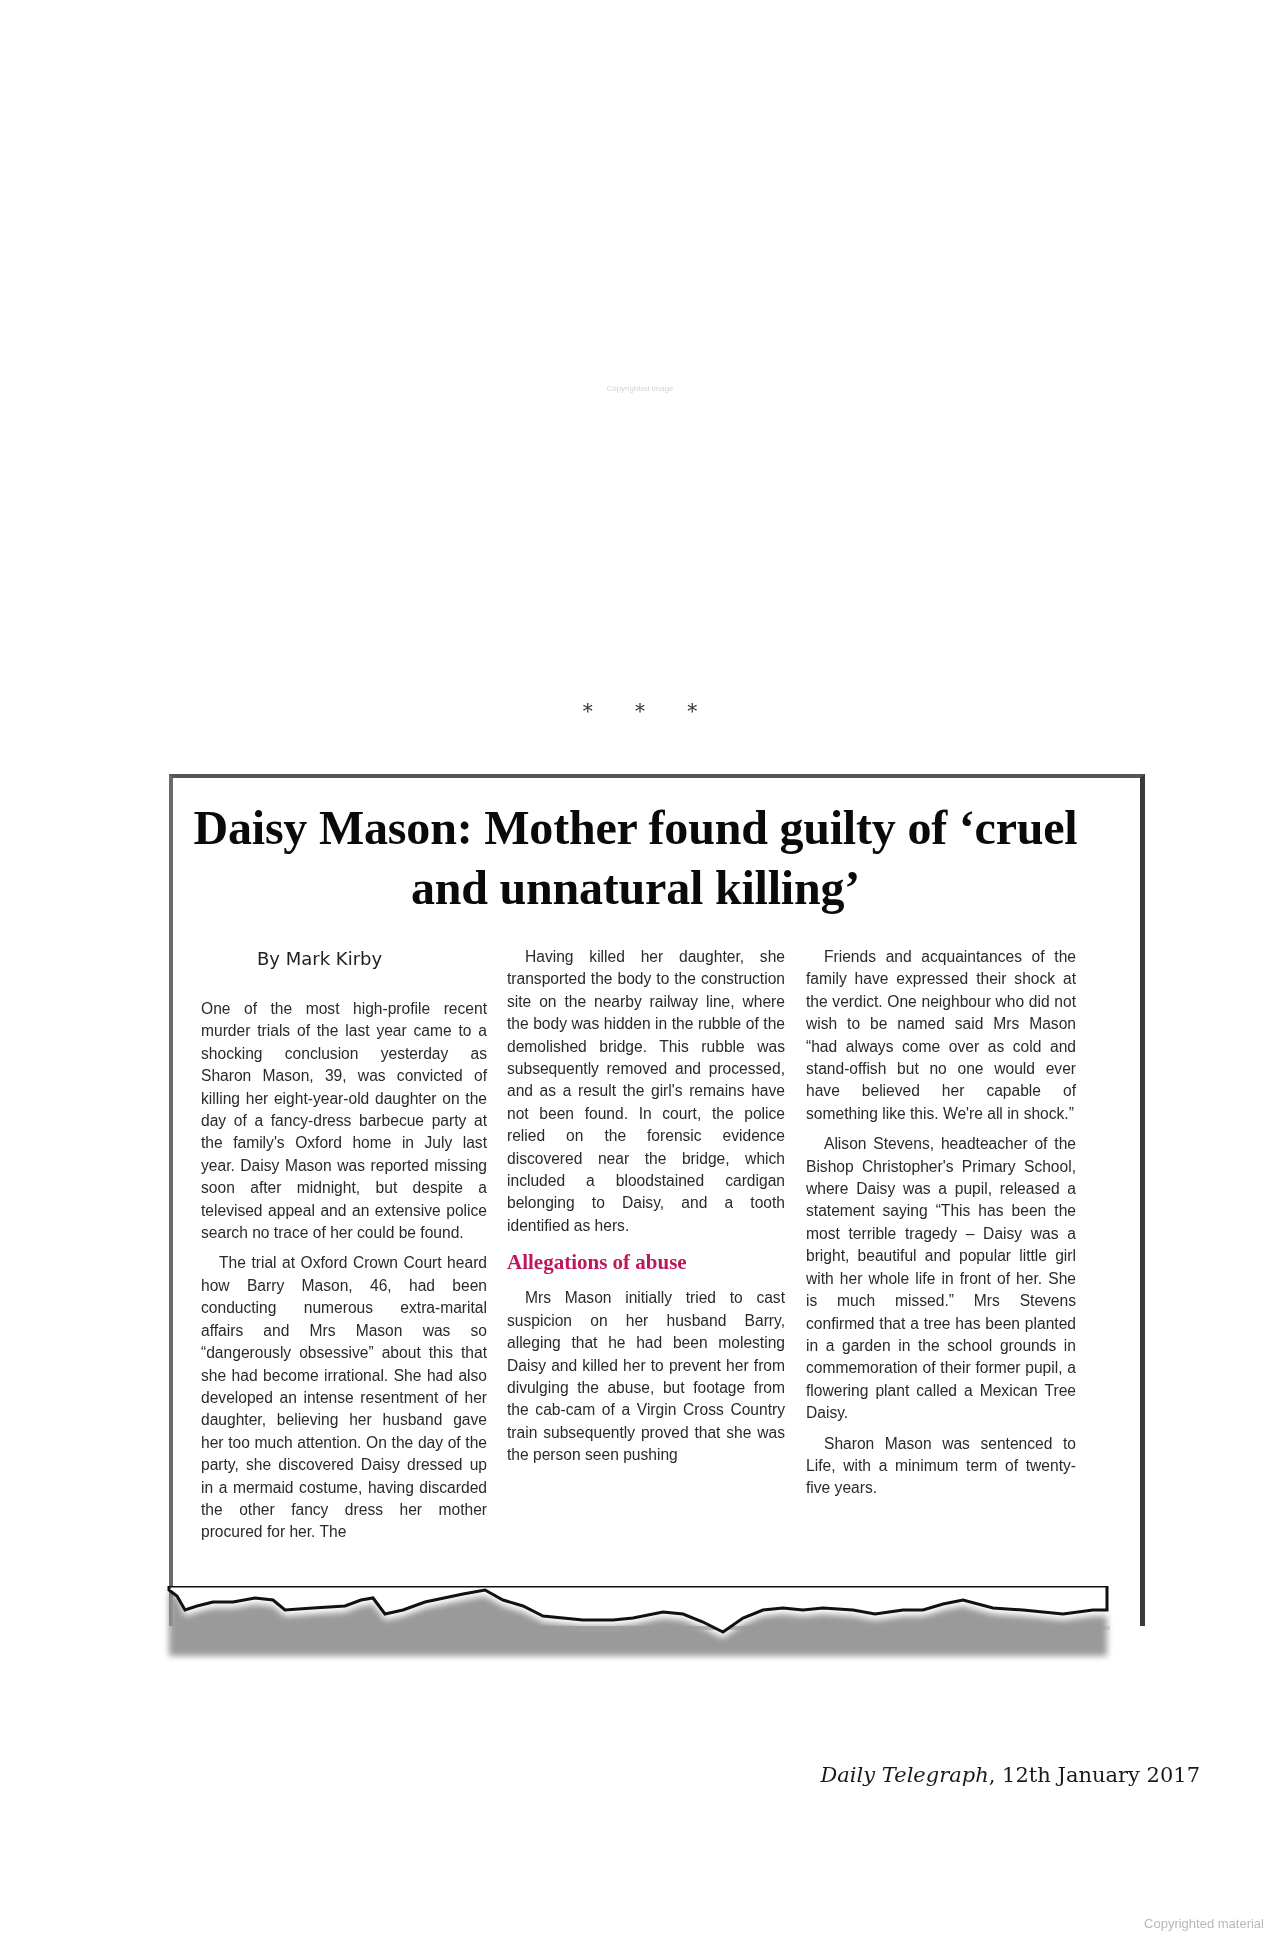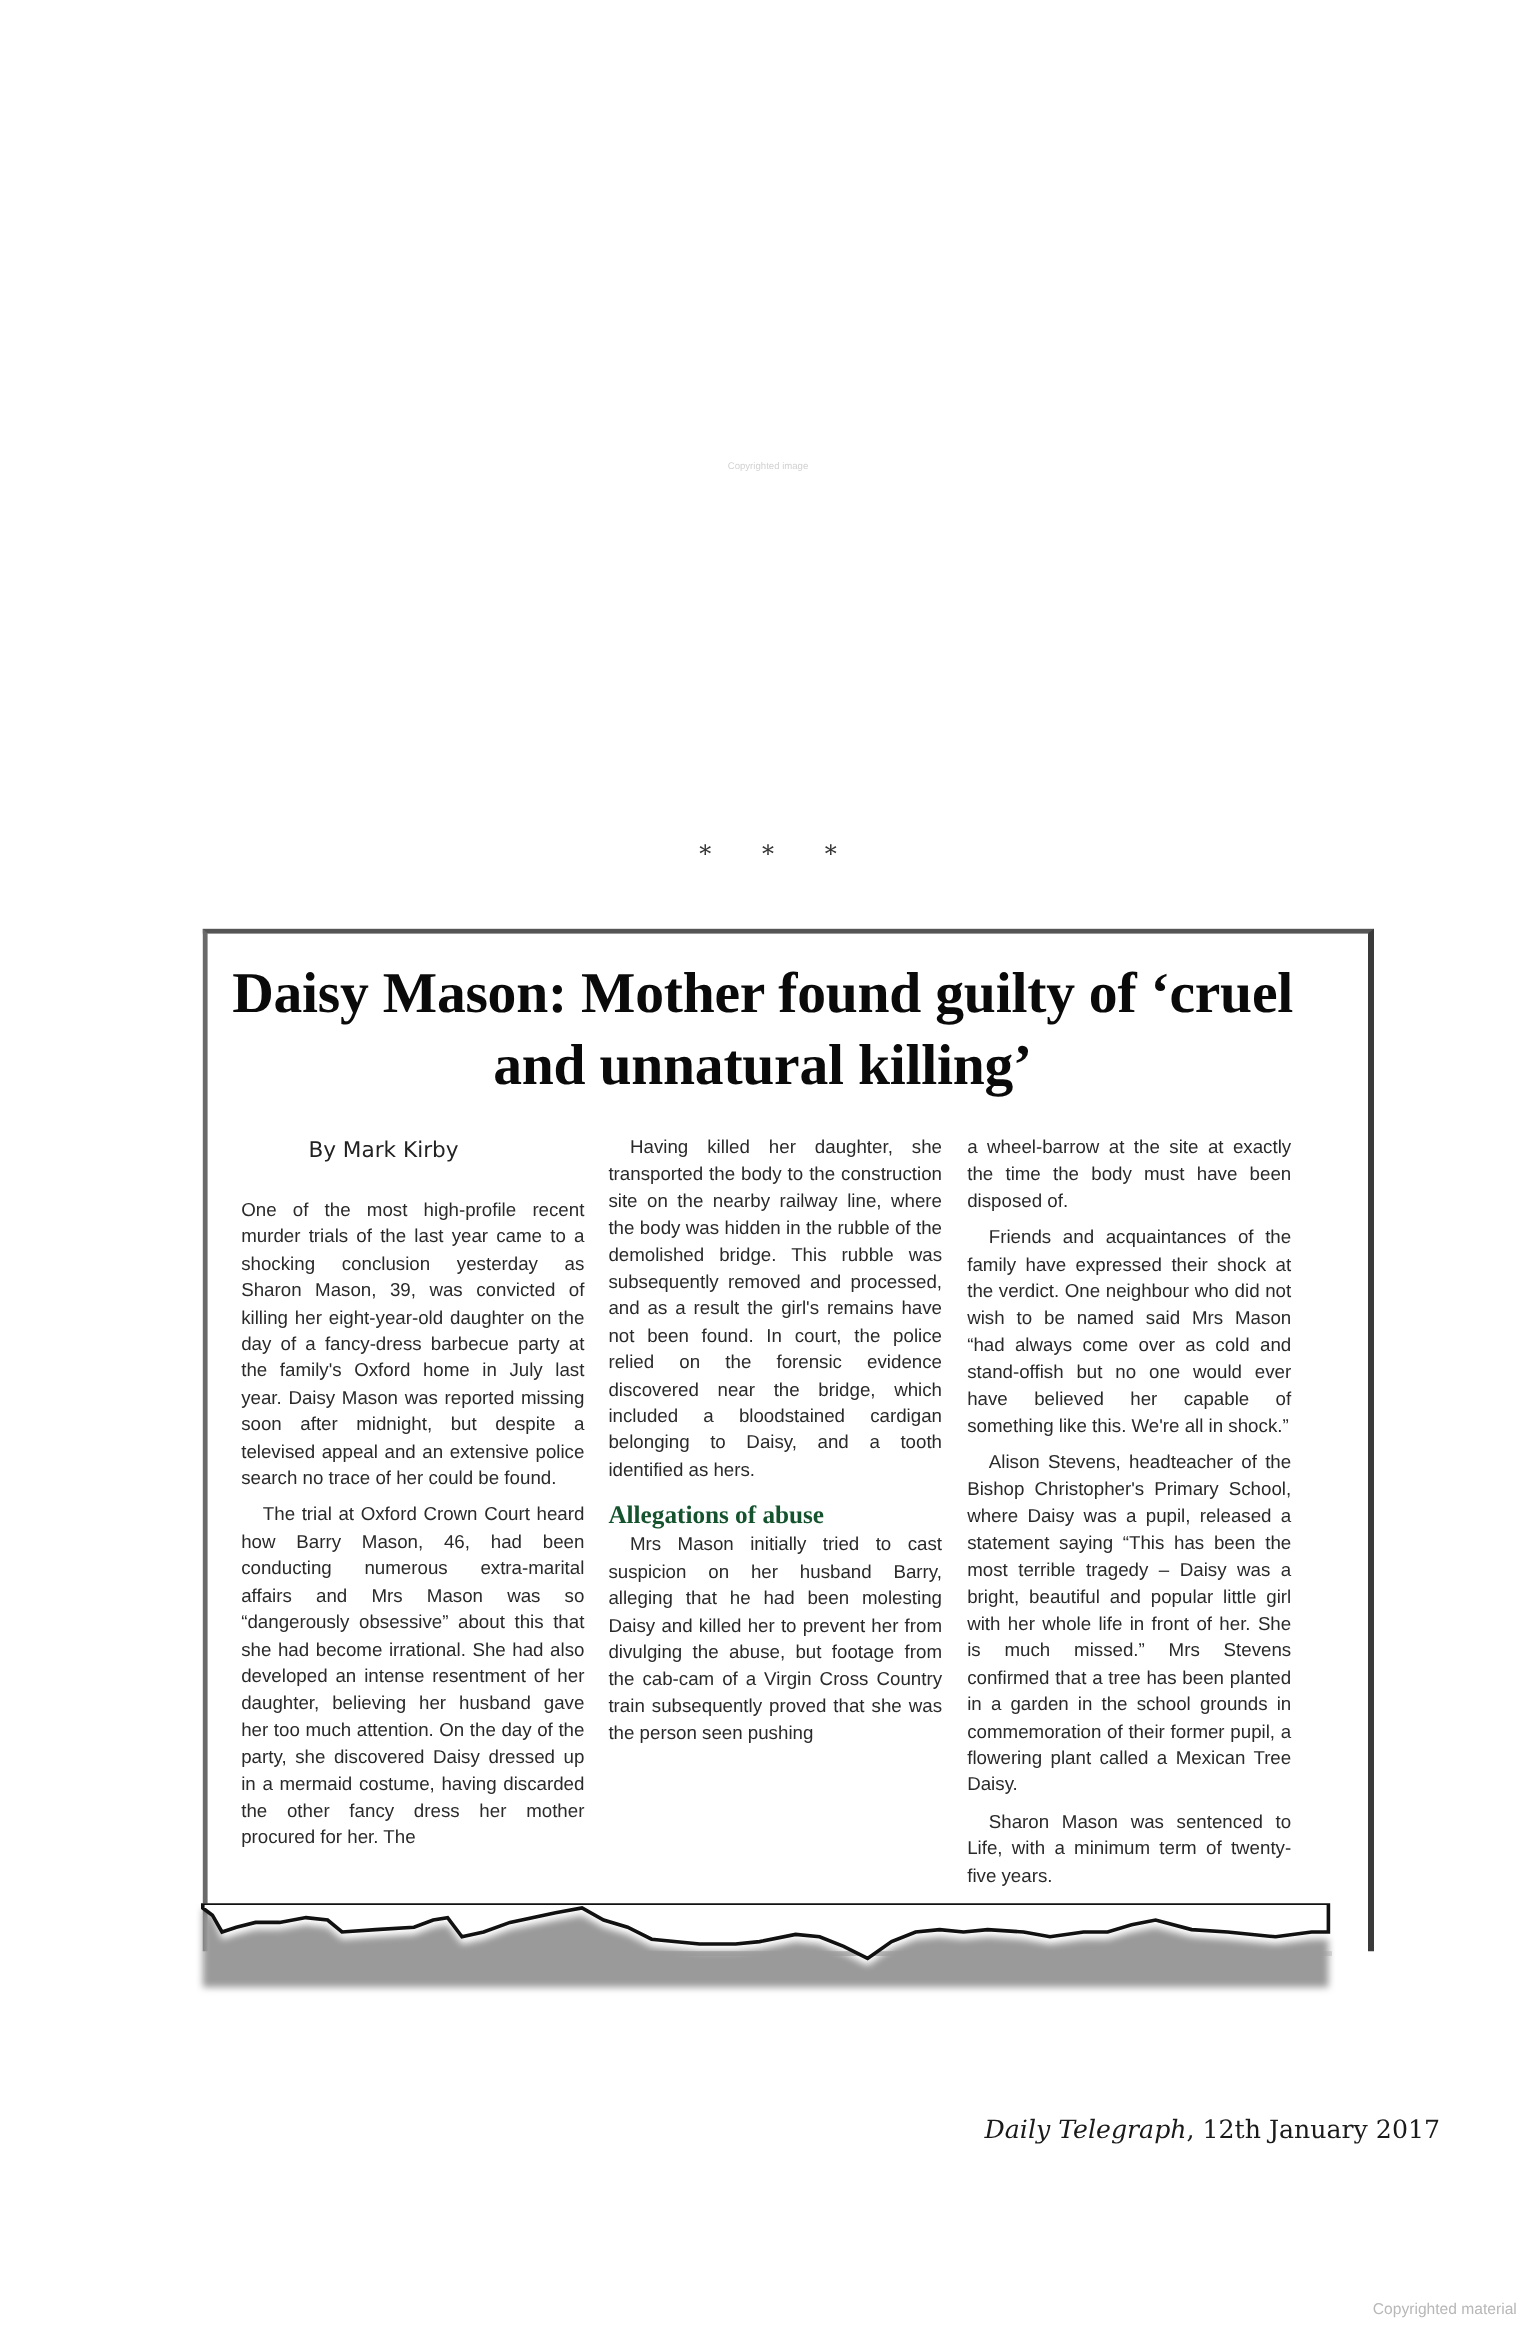--- a/index.html
+++ b/index.html
@@ -48,21 +48,21 @@
     font-size: 15.6px; line-height: 22.4px; color: #2a2a2a; text-align: justify;
     hyphens: none;
   }
   .col p { margin: 0 0 8px 0; }
   .col p.indent { text-indent: 18px; }
   .col1 { left: 28px; top: 220px; width: 286px; }
   .col2 { left: 334px; top: 168px; width: 278px; }
   .col3 { left: 633px; top: 168px; width: 270px; }
   .subhead {
     font-family: "Liberation Serif", serif; font-weight: bold; font-size: 21px;
-    line-height: 26px; color: #14532d; margin: 12px 0 2px 0;
+    line-height: 26px; color: #be185d; margin: 12px 0 12px 0;
   }
 
   .source-line {
     position: absolute; right: 80px; top: 1763px;
     font-family: "DejaVu Serif", serif; font-size: 21px; color: #1a1a1a;
   }
   .source-line .pub { font-style: italic; margin-top: 46px; }
   .cr-material {
     position: absolute; right: 16px; top: 1916px;
     font-family: "Liberation Sans", sans-serif; font-size: 13px; color: #b8b8b8;
@@ -86,21 +86,20 @@
       <p class="indent">The trial at Oxford Crown Court heard how Barry Mason, 46, had been conducting numerous extra-marital affairs and Mrs Mason was so “dangerously obsessive” about this that she had become irrational. She had also developed an intense resentment of her daughter, believing her husband gave her too much attention. On the day of the party, she discovered Daisy dressed up in a mermaid costume, having discarded the other fancy dress her mother procured for her. The</p>
     </div>
 
     <div class="col col2">
       <p class="indent">Having killed her daughter, she transported the body to the construction site on the nearby railway line, where the body was hidden in the rubble of the demolished bridge. This rubble was subsequently removed and processed, and as a result the girl's remains have not been found. In court, the police relied on the forensic evidence discovered near the bridge, which included a bloodstained cardigan belonging to Daisy, and a tooth identified as hers.</p>
       <div class="subhead">Allegations of abuse</div>
       <p class="indent">Mrs Mason initially tried to cast suspicion on her husband Barry, alleging that he had been molesting Daisy and killed her to prevent her from divulging the abuse, but footage from the cab-cam of a Virgin Cross Country train subsequently proved that she was the person seen pushing</p>
     </div>
 
     <div class="col col3">
-      <p>a wheel-barrow at the site at exactly the time the body must have been disposed of.</p>
       <p class="indent">Friends and acquaintances of the family have expressed their shock at the verdict. One neighbour who did not wish to be named said Mrs Mason “had always come over as cold and stand-offish but no one would ever have believed her capable of something like this. We're all in shock.”</p>
       <p class="indent">Alison Stevens, headteacher of the Bishop Christopher's Primary School, where Daisy was a pupil, released a statement saying “This has been the most terrible tragedy – Daisy was a bright, beautiful and popular little girl with her whole life in front of her. She is much missed.” Mrs Stevens confirmed that a tree has been planted in a garden in the school grounds in commemoration of their former pupil, a flowering plant called a Mexican Tree Daisy.</p>
       <p class="indent">Sharon Mason was sentenced to Life, with a minimum term of twenty-five years.</p>
     </div>
   </div>
 
   <svg class="torn-edge" viewBox="0 0 950 80" preserveAspectRatio="none">
     <defs>
       <filter id="blur">
           <feGaussianBlur stdDeviation="3"></feGaussianBlur>

